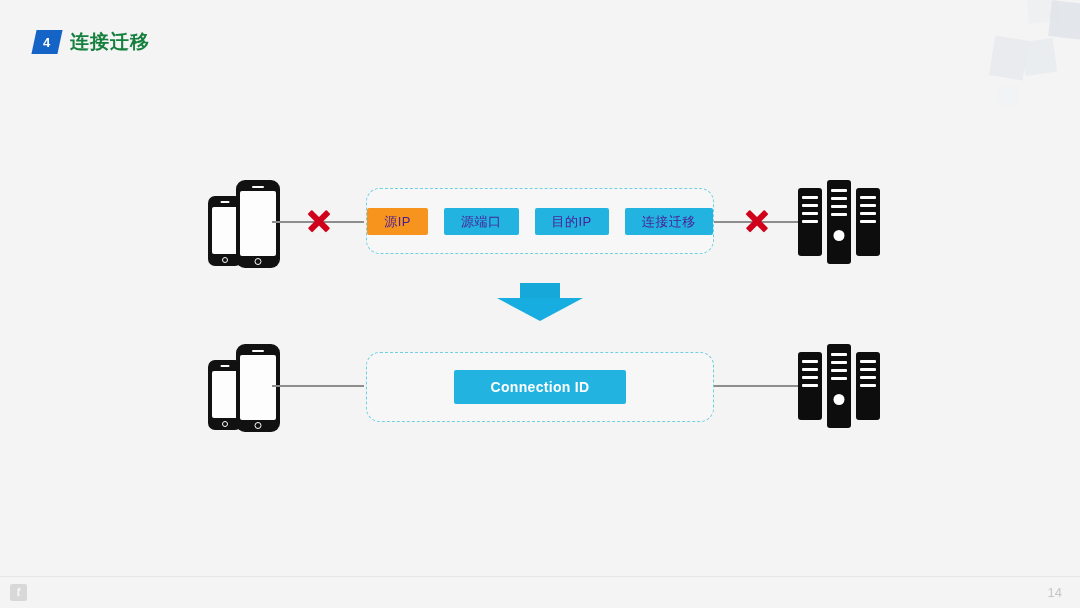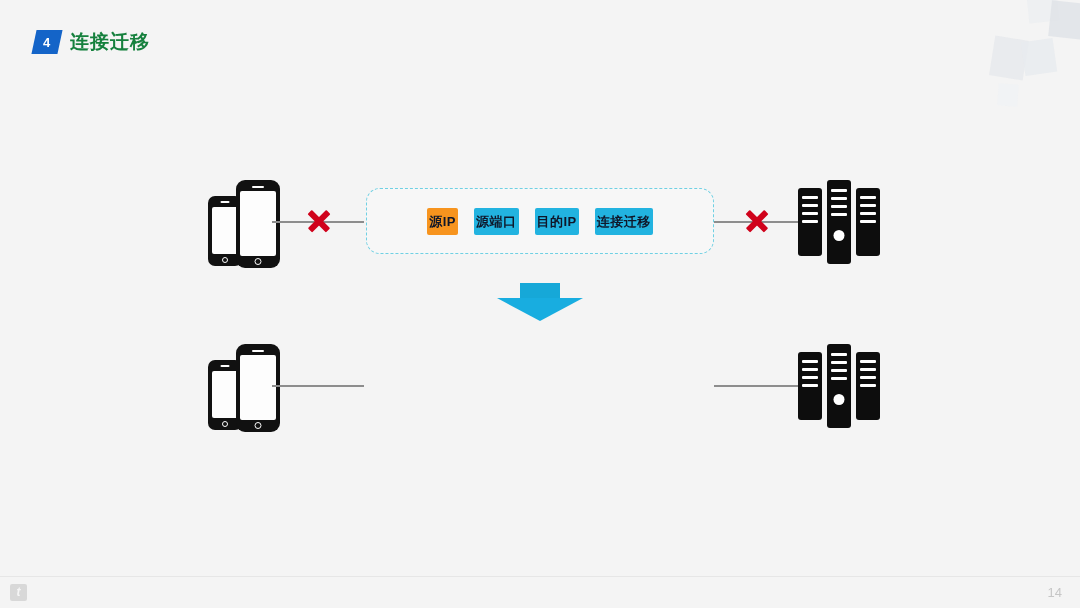--- a/index.html
+++ b/index.html
@@ -180,25 +180,25 @@
     background: #f7f7f7;
     display: flex;
     align-items: center;
     justify-content: center;
     gap: 16px;
     padding: 0 14px;
   }
   .panel-bottom { top: 20px; height: 70px; }
 
   .tag {
-    color: #0f172a;
+    color: #4c1d95;
     font-size: 13px;
-    font-weight: bold;
+    font-weight: normal;
     line-height: 1;
-    padding: 7px 2px;
+    padding: 7px 17px;
     border-radius: 2px;
     white-space: nowrap;
     letter-spacing: .5px;
   }
   .tag-orange { background: #f7941e; }
   .tag-cyan   { background: #22b3e0; }
 
   .cid-tag {
     background: #22b3e0;
     color: #ffffff;
@@ -361,20 +361,23 @@
         </div>
         <div class="phone phone-big">
           <div class="spk"></div>
           <div class="scr"></div>
           <div class="home"></div>
         </div>
       </div>
 
       <div class="line line-left"></div>
 
+      <div class="panel panel-bottom">
+        <div class="cid-tag">Connection ID</div>
+      </div>
 
       <div class="line line-right"></div>
 
       <div class="servers">
         <div class="tower t1">
           <i class="slot" style="top:8px"></i>
           <i class="slot" style="top:16px"></i>
           <i class="slot" style="top:24px"></i>
           <i class="slot" style="top:32px"></i>
         </div>

